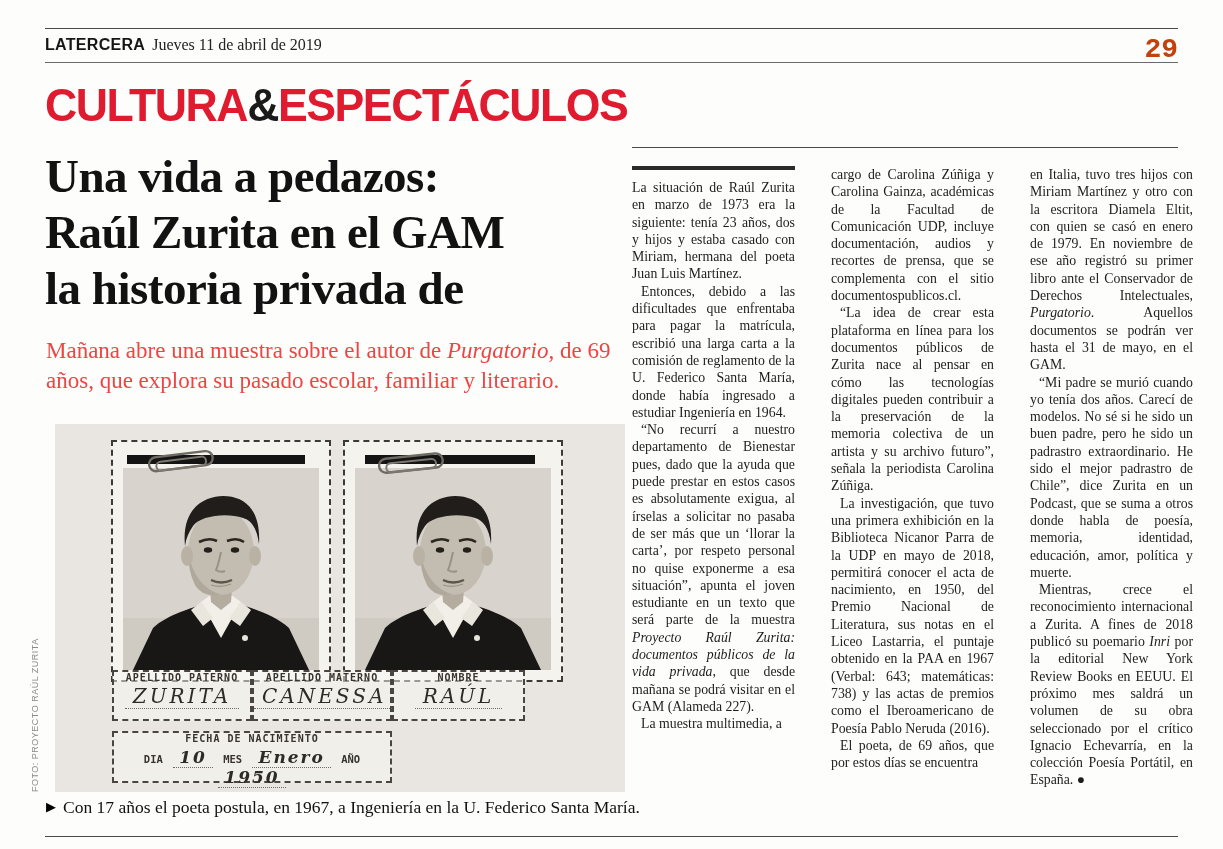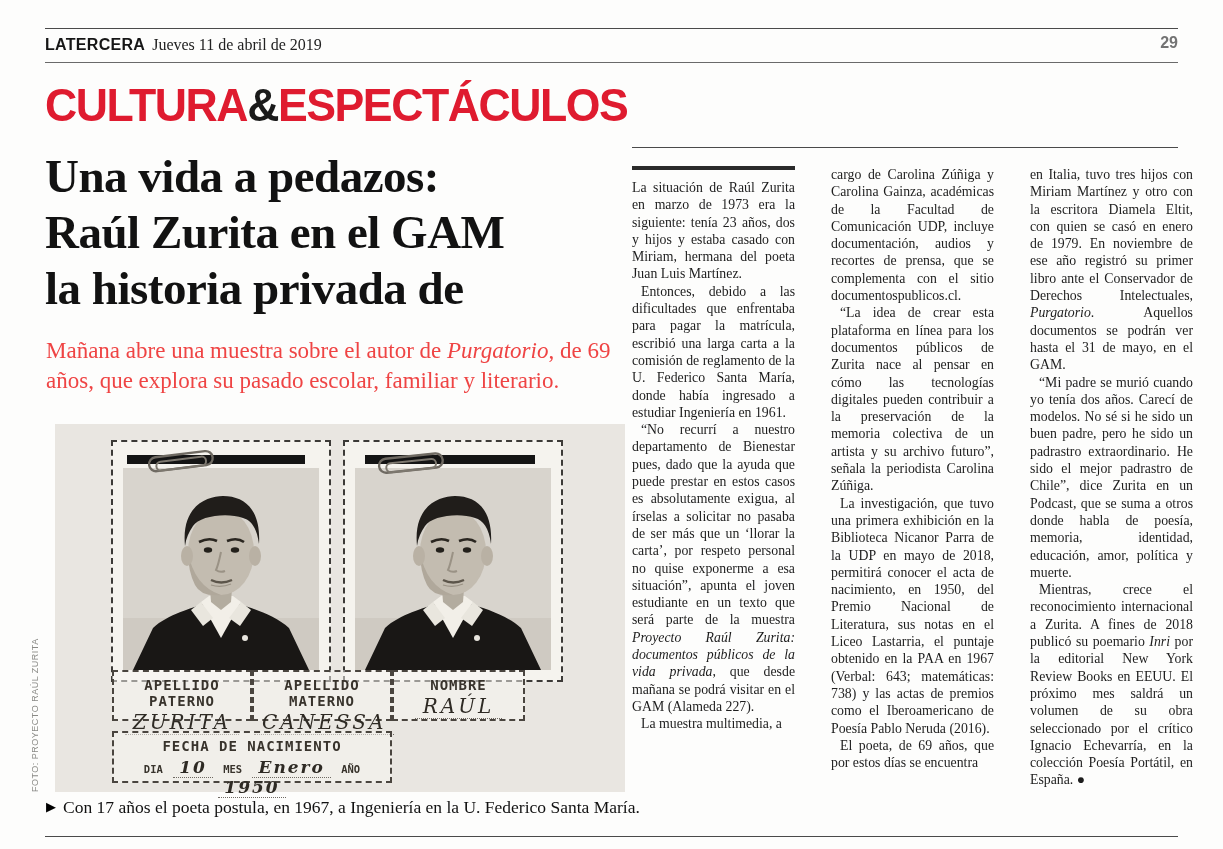--- a/index.html
+++ b/index.html
@@ -8,21 +8,21 @@
     width:1223px;height:849px;position:relative;overflow:hidden;
     background:#fdfdfc;font-family:"Liberation Serif",serif;color:var(--ink);
   }
   .hr{position:absolute;height:1px;background:#4a4a4a;}
   .hr.light{background:#6a6a6a;}
 
   
   .masthead{position:absolute;left:45px;top:36px;width:1133px;}
   .brand{font-family:"Liberation Sans",sans-serif;font-weight:bold;font-size:16px;letter-spacing:.3px;color:#161616;}
   .mdate{font-family:"Liberation Serif",serif;font-size:16px;color:#222;margin-left:7px;}
-  .pageno{position:absolute;right:0;top:-2px;font-family:Liberation Sans, sans-serif;font-weight:bold;font-size:16px;color:#737373;}
+  .pageno{position:absolute;right:0;top:-2px;font-family:Liberation Mono, monospace;font-weight:bold;font-size:28px;color:#c2410c;}
 
   
   .section-title{
     position:absolute;left:45px;top:78px;
     font-family:"Liberation Sans",sans-serif;font-weight:bold;font-size:46px;
     letter-spacing:-1.5px;transform:scaleX(.97);transform-origin:left;
     white-space:nowrap;
   }
   .section-title .red{color:var(--red);}
   .section-title .amp{color:#1a1a1a;}
@@ -44,21 +44,21 @@
   .print.left{left:56px;} .print.right{left:288px;}
   .print .bar{position:absolute;left:14px;top:13px;width:178px;height:9px;background:#141414;}
   .print.right .bar{left:20px;width:170px;}
   .portrait{position:absolute;left:10px;top:26px;width:196px;height:202px;overflow:hidden;}
   .clip{position:absolute;z-index:3;}
   .caption{position:absolute;left:46px;top:797px;font-size:17.5px;color:#111;text-align:center;}
   .caption .tri{font-size:13px;position:relative;top:-2px;margin-right:7px;color:#000;}
 
   
   .fbox{position:absolute;border:2px dashed #4a453f;box-sizing:border-box;background:rgba(250,248,243,.5);text-align:center;}
-  .flabel{font-family:"DejaVu Sans Mono",monospace;font-size:14px;font-weight:bold;letter-spacing:1px;color:#38332c;margin-top:5px;}
+  .flabel{font-family:"DejaVu Sans Mono",monospace;font-size:10px;font-weight:bold;letter-spacing:1px;color:#38332c;}
   .fvalue{font-family:"DejaVu Serif",serif;font-style:italic;font-size:20px;letter-spacing:3px;color:#2e2a24;
     display:inline-block;border-bottom:1px dotted #6e6962;line-height:23px;margin-top:2px;padding:0 8px;}
   .dobline{margin-top:4px;font-family:"DejaVu Sans Mono",monospace;font-size:10.5px;font-weight:bold;color:#38332c;}
   .dobline .fvalue{font-size:17px;letter-spacing:2px;margin:0 4px;padding:0 6px;line-height:19px;}
   .b1{left:57px;top:246px;width:140px;height:51px;}
   .b2{left:197px;top:246px;width:140px;height:51px;}
   .b3{left:337px;top:246px;width:133px;height:51px;}
   .b4{left:57px;top:307px;width:280px;height:52px;}
   .b5{left:343px;top:307px;width:127px;height:52px;}
 
@@ -191,21 +191,21 @@
 
 <div class="hr article-toprule"></div>
 
 <div class="col col1">
   <div class="byline">
     <div class="brule"></div>
     <div class="brule"></div>
   </div>
   <div>
       <p>La situación de Raúl Zurita en marzo de 1973 era la siguiente: tenía 23 años, dos y hijos y estaba casado con Miriam, hermana del poeta Juan Luis Martínez.</p>
-      <p class="ind">Entonces, debido a las dificultades que enfrentaba para pagar la matrícula, escribió una larga carta a la comisión de reglamento de la U. Federico Santa María, donde había ingresado a estudiar Ingeniería en 1961.</p>
+      <p class="ind">Entonces, debido a las dificultades que enfrentaba para pagar la matrícula, escribió una larga carta a la comisión de reglamento de la U. Federico Santa María, donde había ingresado a estudiar Ingeniería en 1964.</p>
       <p class="ind">“No recurrí a nuestro departamento de Bienestar pues, dado que la ayuda que puede prestar en estos casos es absolutamente exigua, al írselas a solicitar no pasaba de ser más que un ‘llorar la carta’, por respeto personal no quise exponerme a esa situación”, apunta el joven estudiante en un texto que será parte de la muestra <i>Proyecto Raúl Zurita: documentos públicos de la vida privada</i>, que desde mañana se podrá visitar en el GAM (Alameda 227).</p>
       <p class="ind">La muestra multimedia, a</p>
     </div>
 </div>
 
 <div class="col col2">
   <div>
       <p>cargo de Carolina Zúñiga y Carolina Gainza, académicas de la Facultad de Comunicación UDP, incluye documentación, audios y recortes de prensa, que se complementa con el sitio documentospublicos.cl.</p>
       <p class="ind">“La idea de crear esta plataforma en línea para los documentos públicos de Zurita nace al pensar en cómo las tecnologías digitales pueden contribuir a la preservación de la memoria colectiva de un artista y su archivo futuro”, señala la periodista Carolina Zúñiga.</p>
       <p class="ind">La investigación, que tuvo una primera exhibición en la Biblioteca Nicanor Parra de la UDP en mayo de 2018, permitirá conocer el acta de nacimiento, en 1950, del Premio Nacional de Literatura, sus notas en el Liceo Lastarria, el puntaje obtenido en la PAA en 1967 (Verbal: 643; matemáticas: 738) y las actas de premios como el Iberoamericano de Poesía Pablo Neruda (2016).</p>

